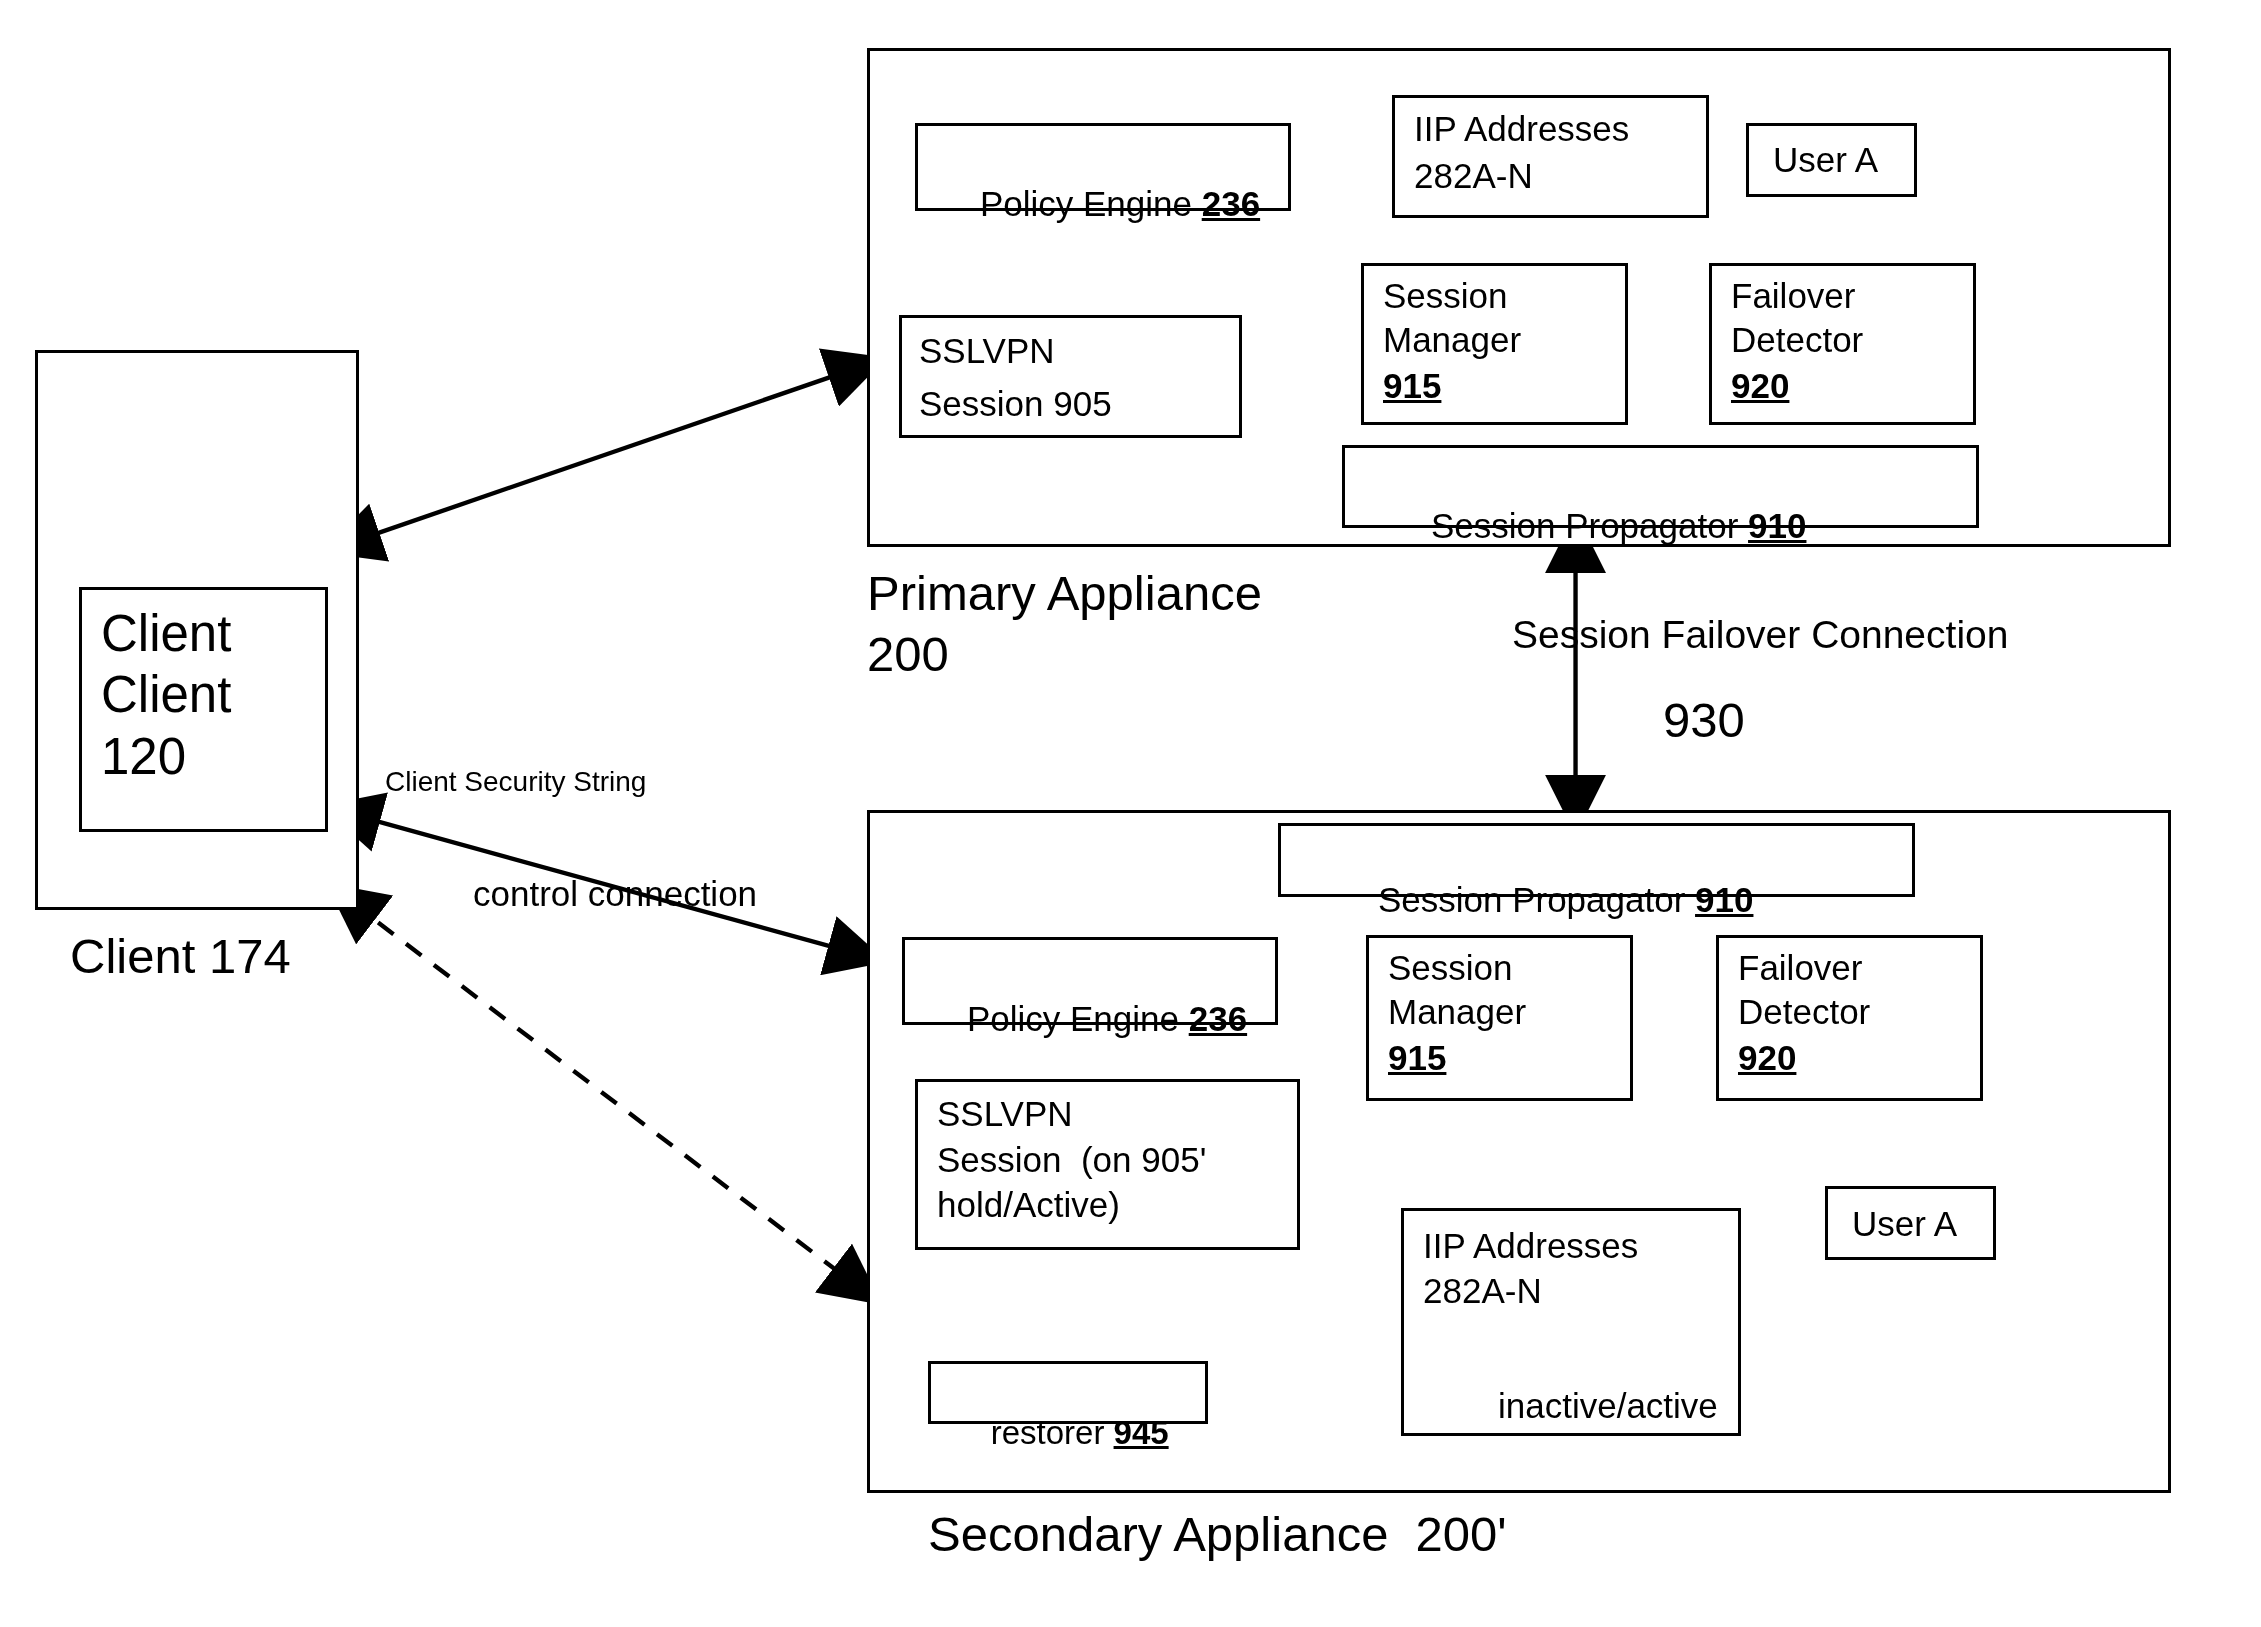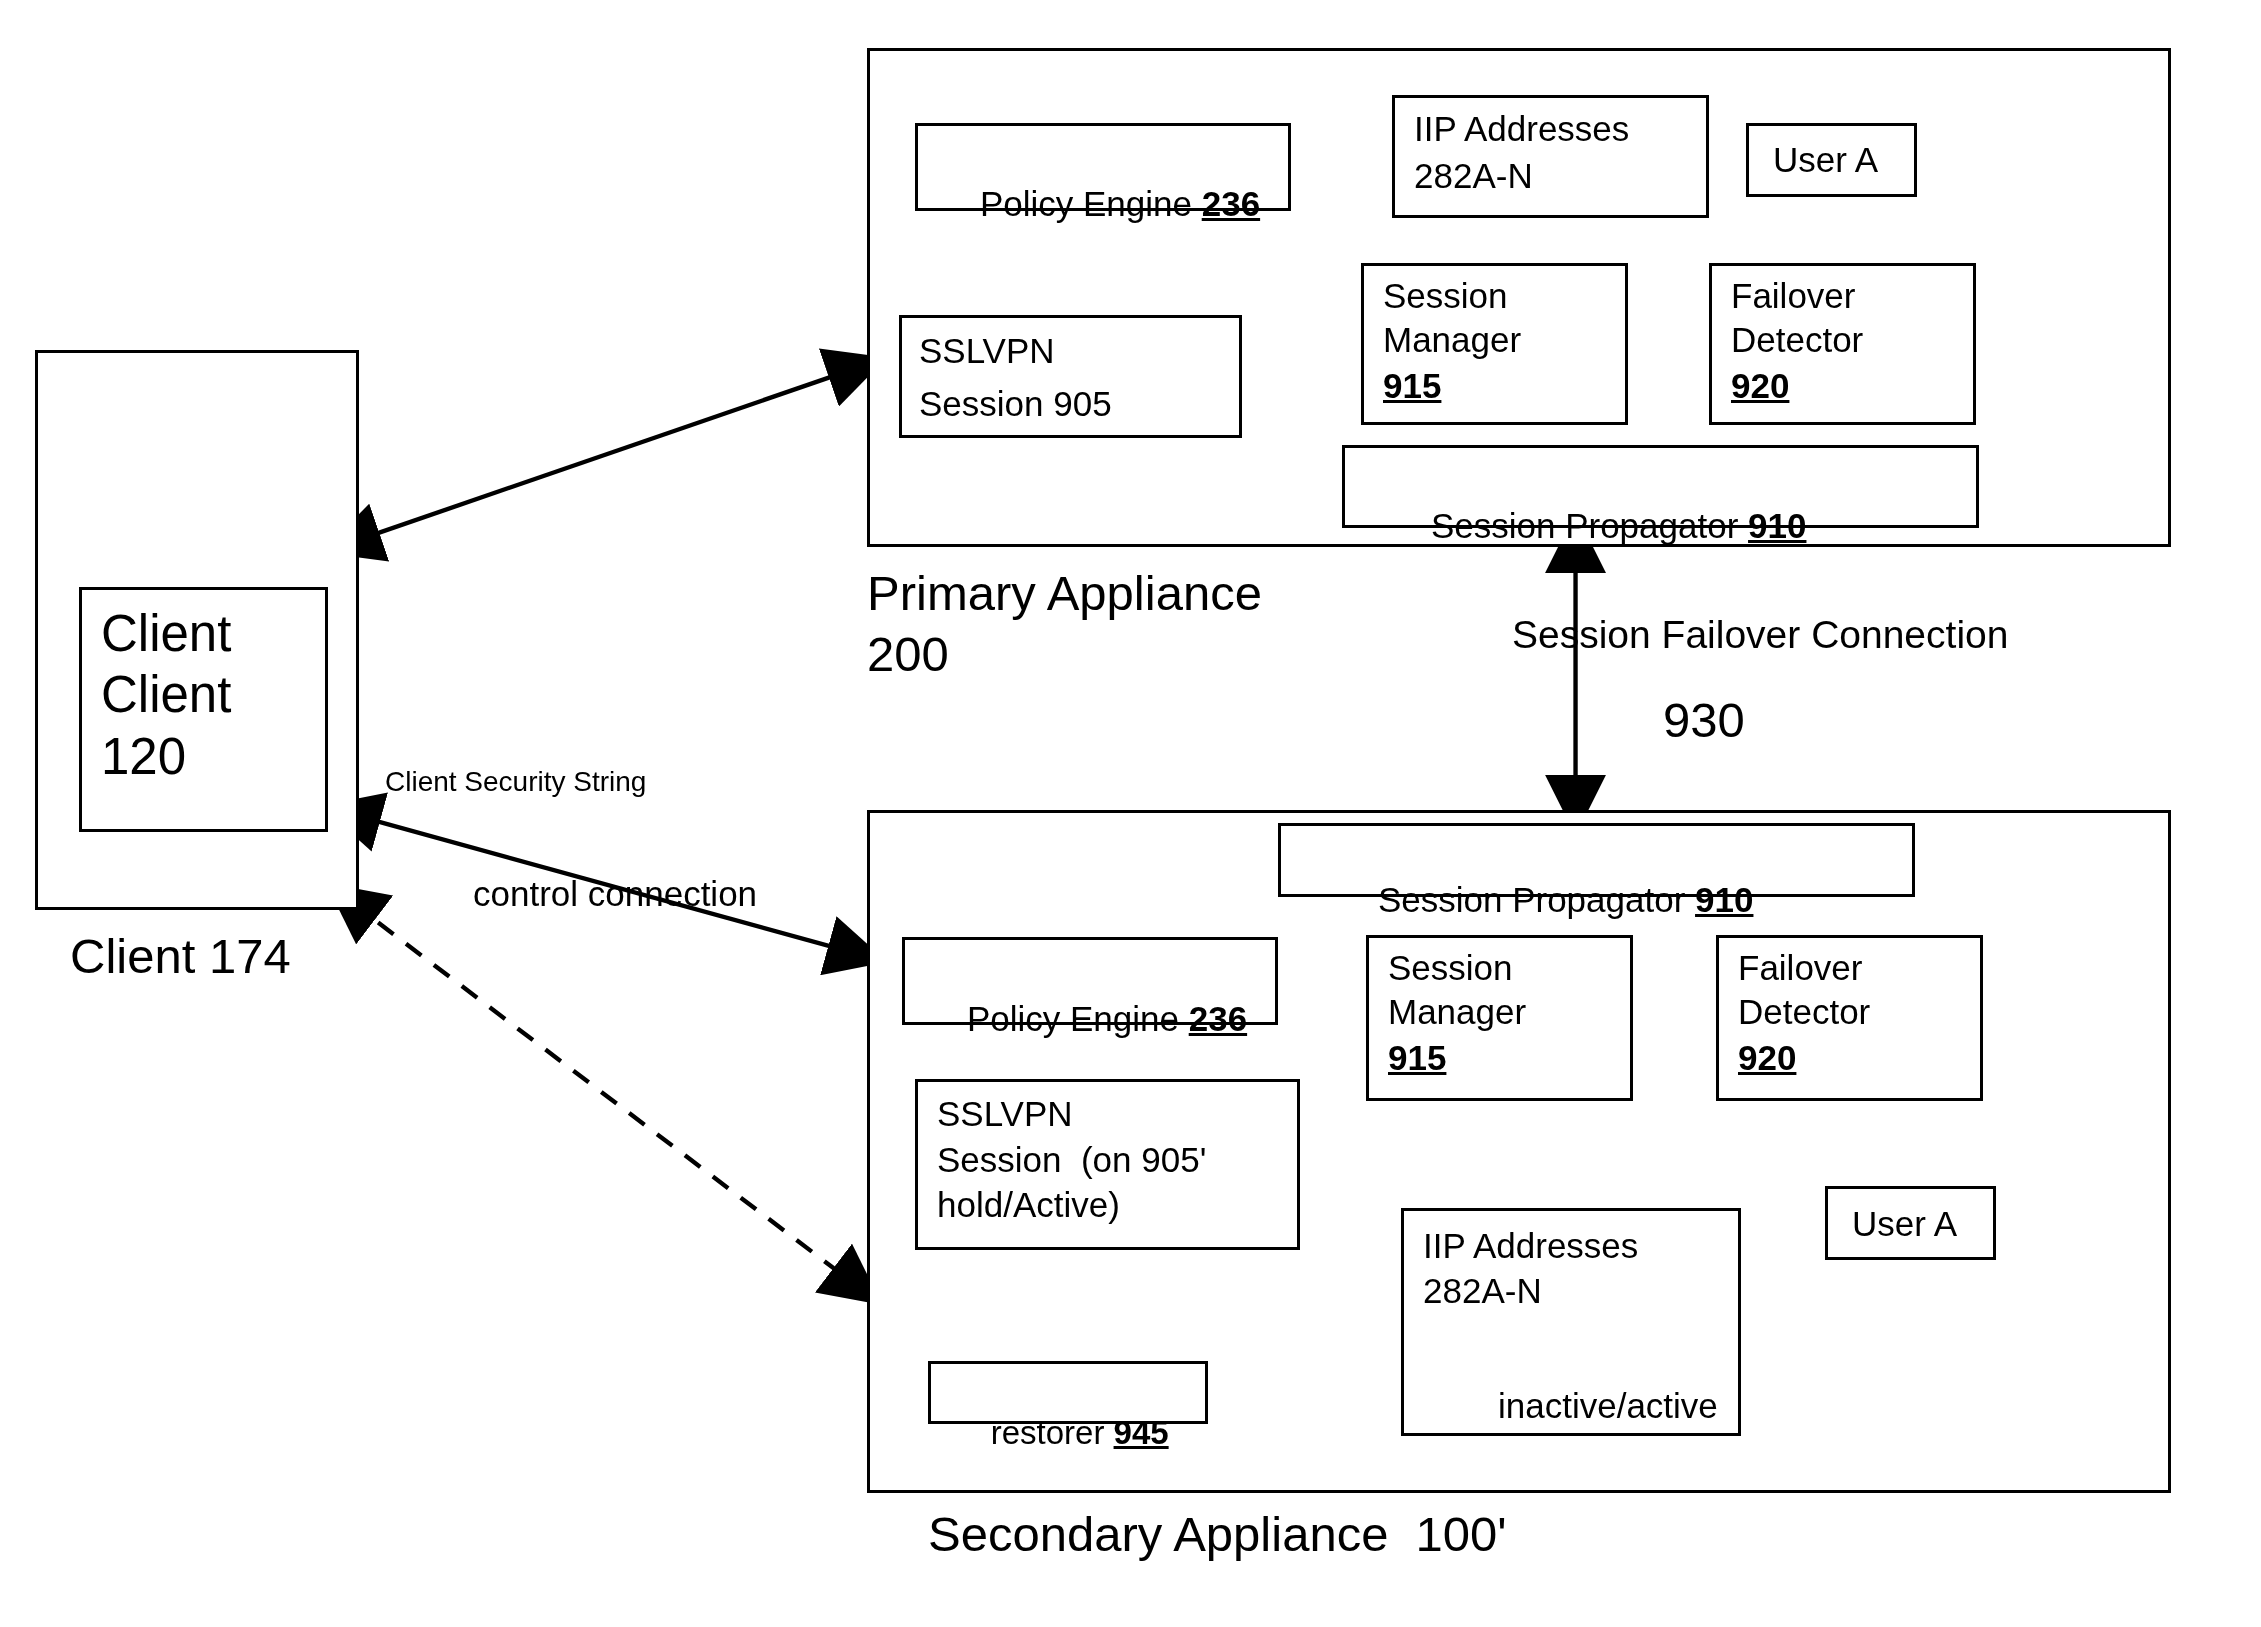--- a/index.html
+++ b/index.html
@@ -123,21 +123,21 @@
   <div class="box" style="left:1342px; top:445px; width:637px; height:83px;"></div>
   <div class="text" style="left:1392px; top:466px; font-size:35px;">
     <span>Session Propagator </span><span class="u">910</span>
   </div>
 
   <div class="text" style="left:1512px; top:613px; font-size:39px;">Session Failover Connection</div>
   <div class="text" style="left:1663px; top:692px; font-size:49px;">930</div>
 
   <div class="box" style="left:867px; top:810px; width:1304px; height:683px;"></div>
 
-  <div class="text" style="left:928px; top:1506px; font-size:49px;">Secondary Appliance  100'</div>
+  <div class="text" style="left:928px; top:1506px; font-size:49px;">Secondary Appliance  200'</div>
 
   <div class="box" style="left:1278px; top:823px; width:637px; height:74px;"></div>
   <div class="text" style="left:1339px; top:840px; font-size:35px;">
     <span>Session Propagator </span><span class="u">910</span>
   </div>
 
   <div class="box" style="left:902px; top:937px; width:376px; height:88px;"></div>
   <div class="text" style="left:928px; top:959px; font-size:35px;">
     <span>Policy Engine </span><span class="u">236</span>
   </div>

